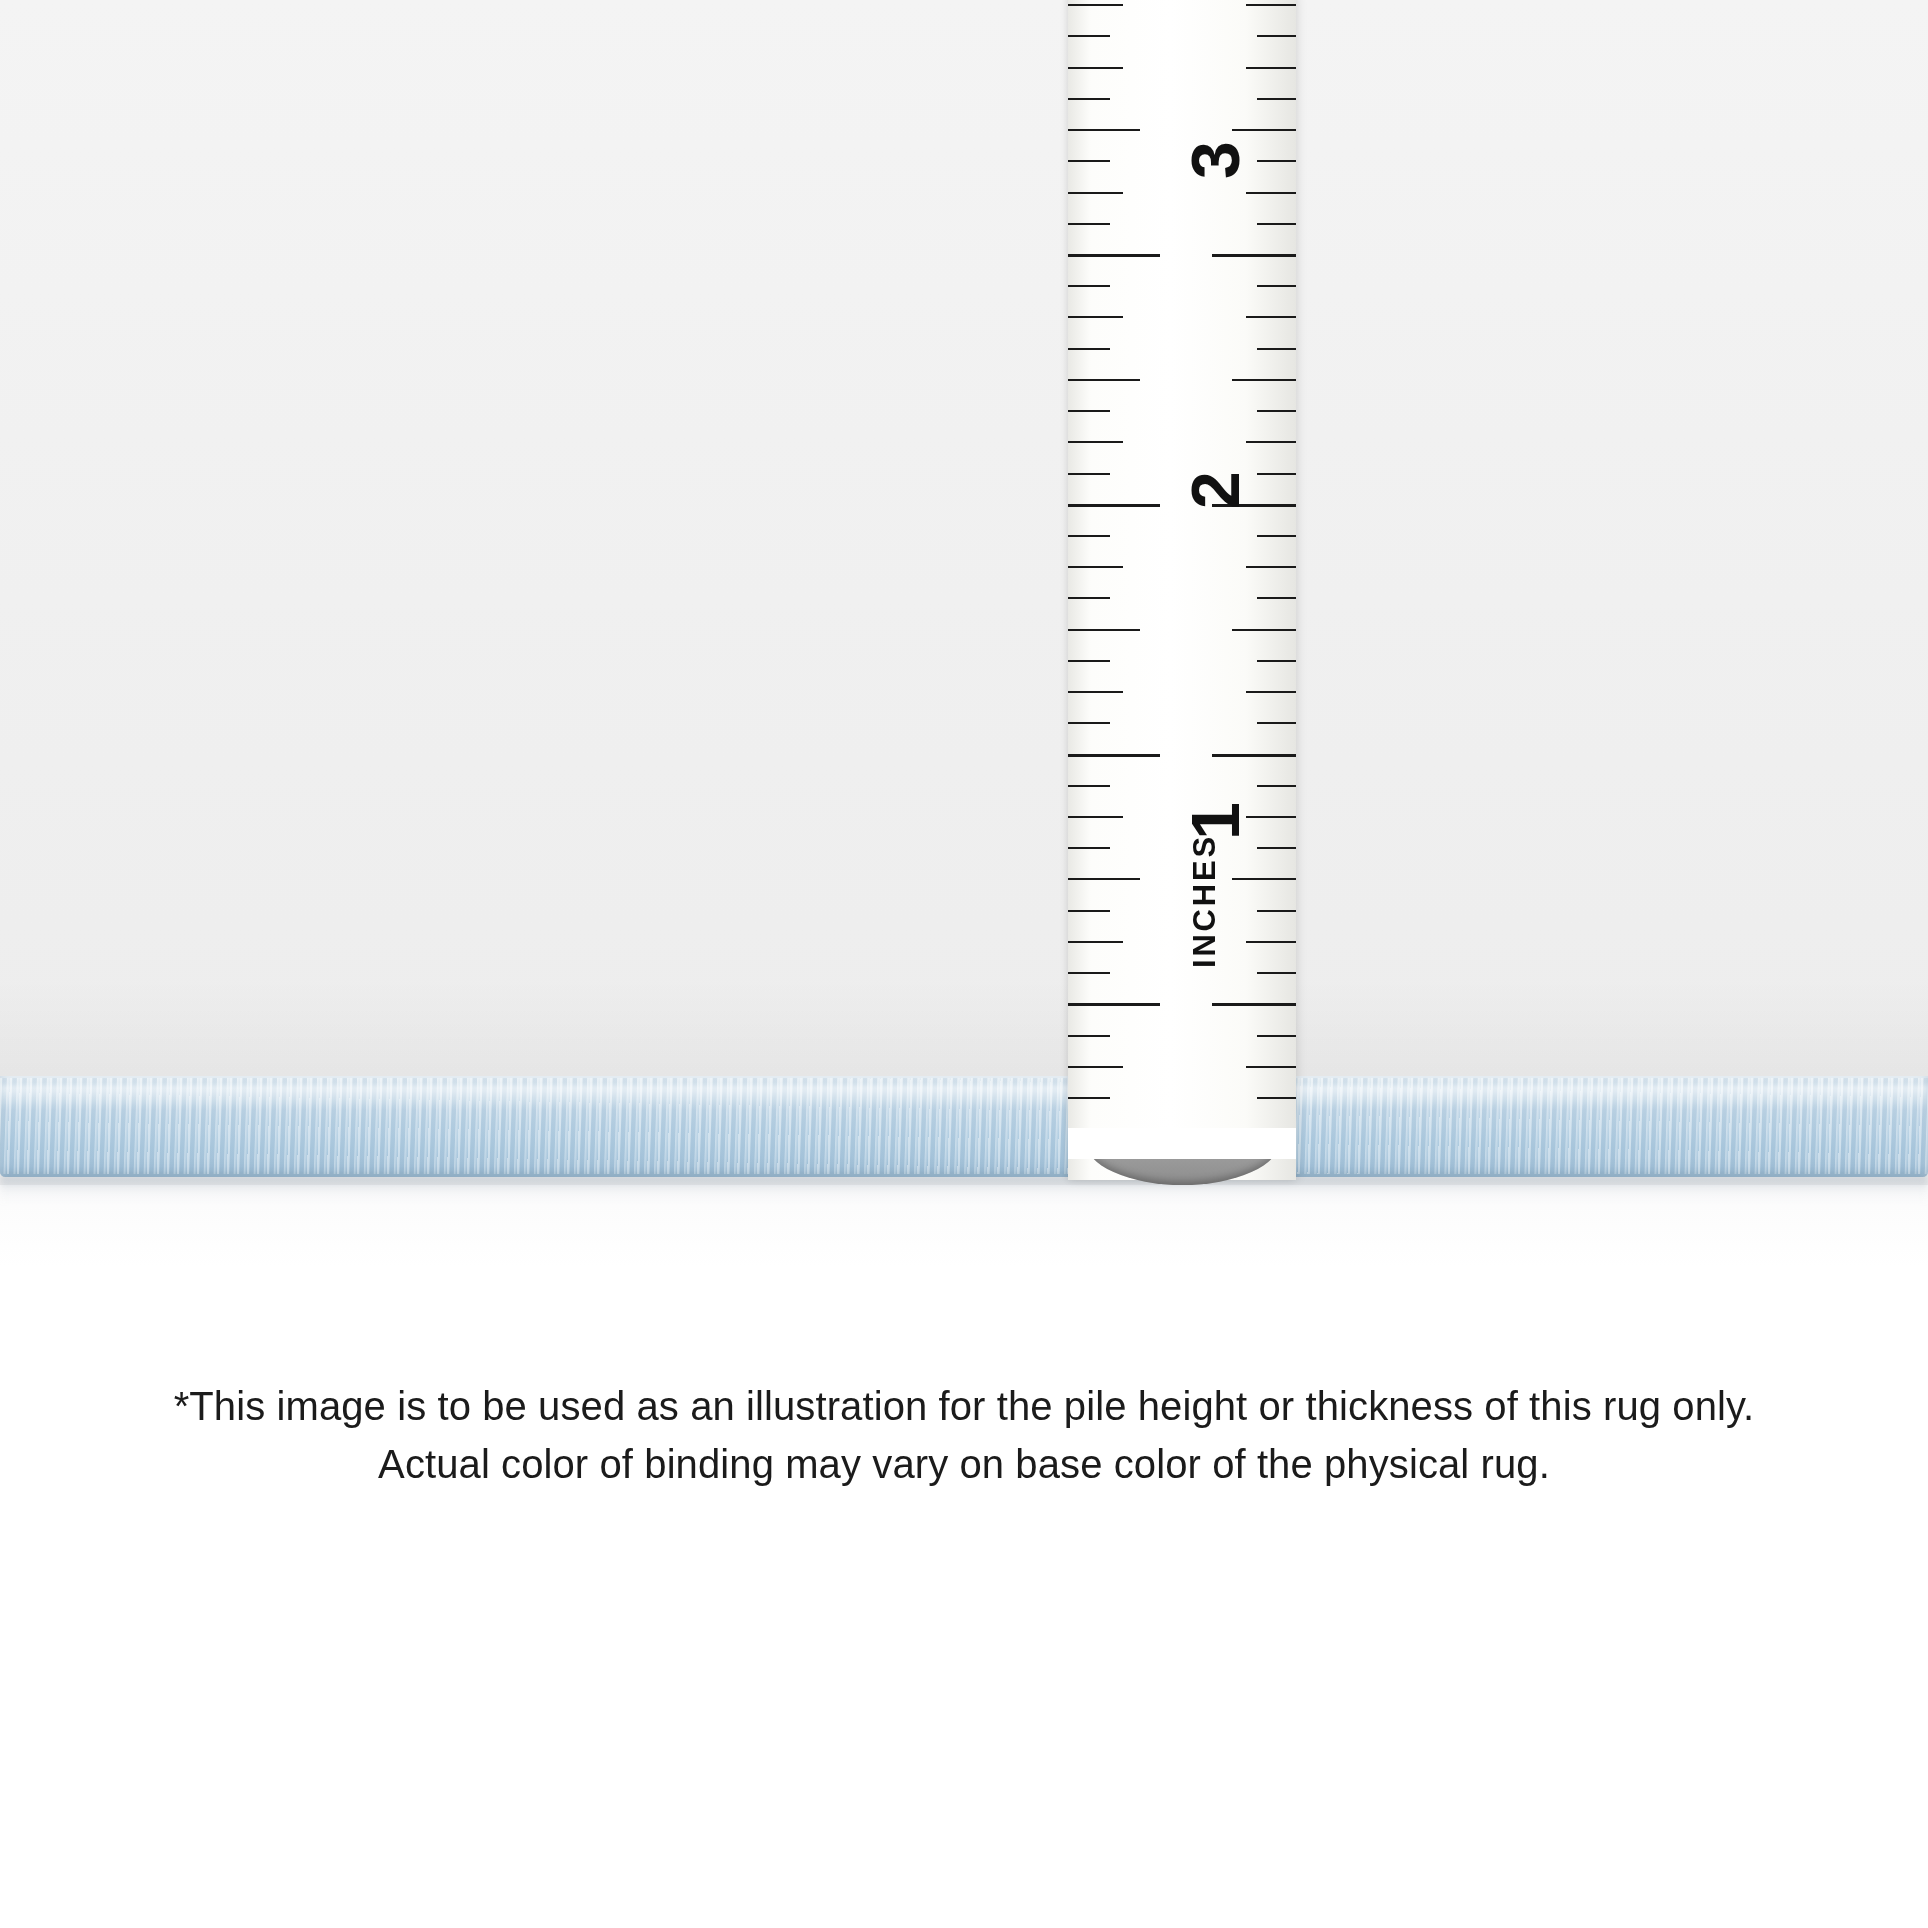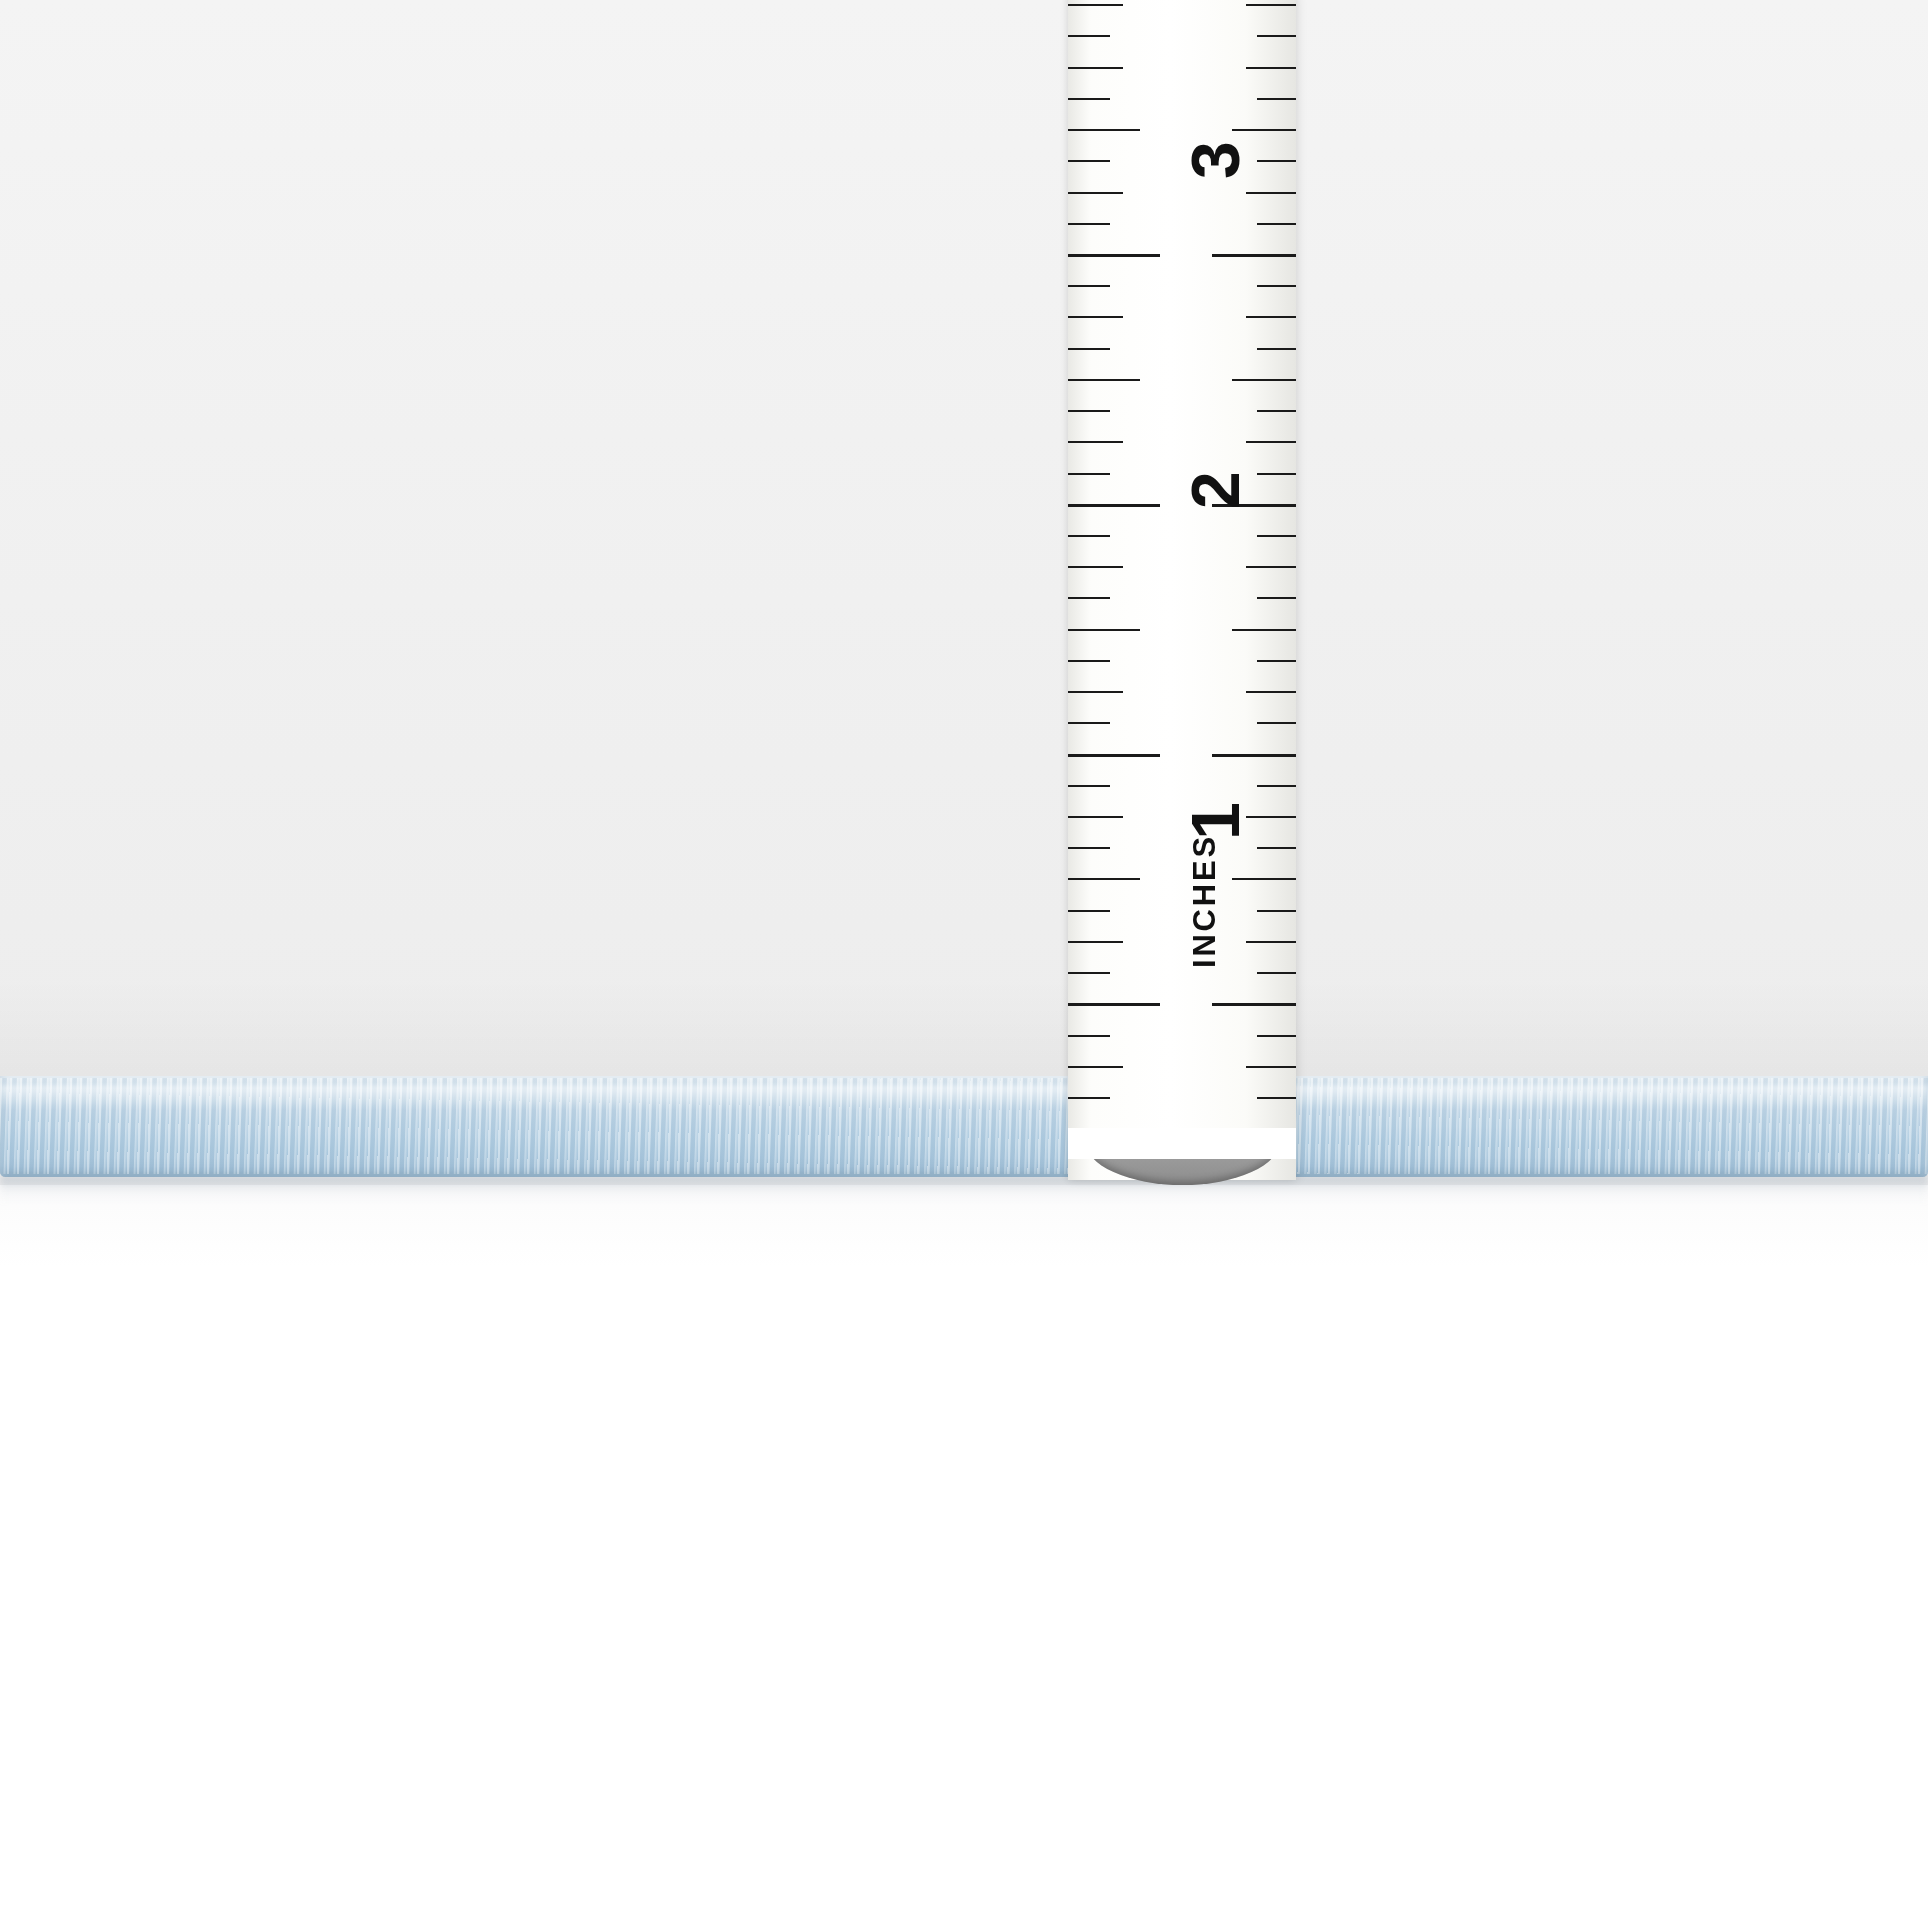--- a/index.html
+++ b/index.html
@@ -331,16 +331,18 @@
       </div>
     </div>
 
     <div class="ruler-tip">
       <div class="ruler-tip-shape"></div>
       <div class="ruler-tip-mask"></div>
     </div>
   </div>
 
   <div class="caption">
+    <span class="line">*This image is to be used as an illustration for the pile height or thickness of this rug only.</span>
+    <span class="line">Actual color of binding may vary on base color of the physical rug.</span>
   </div>
 
 </div>
 
 
 </body></html>

